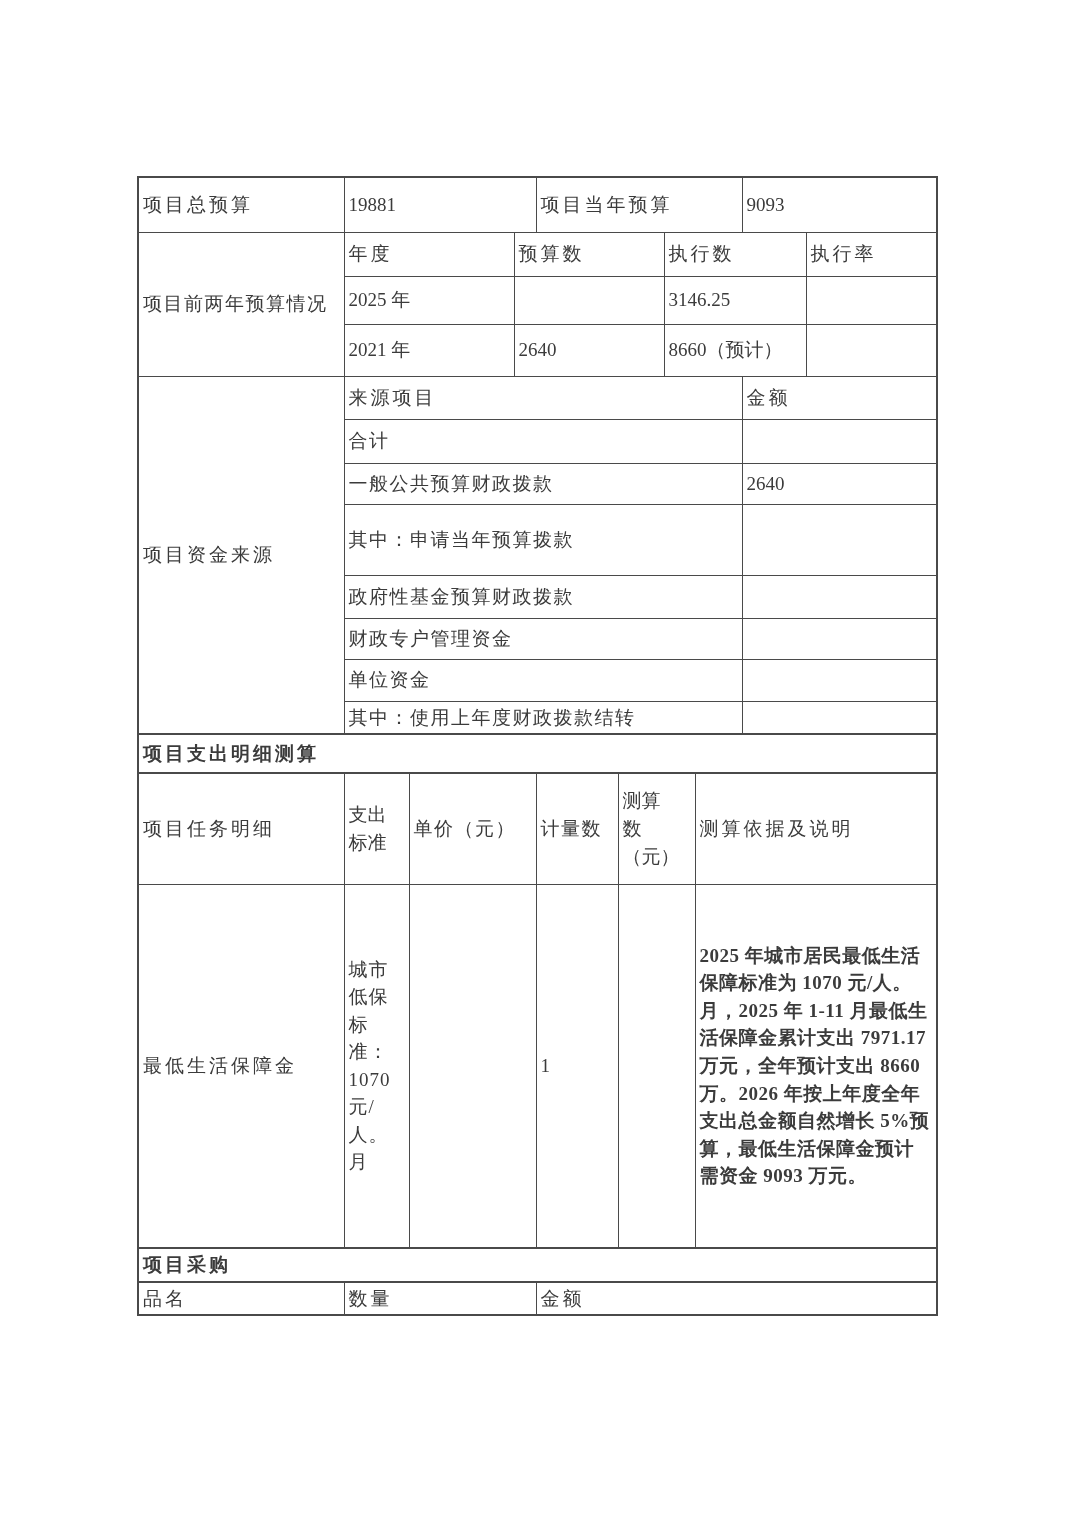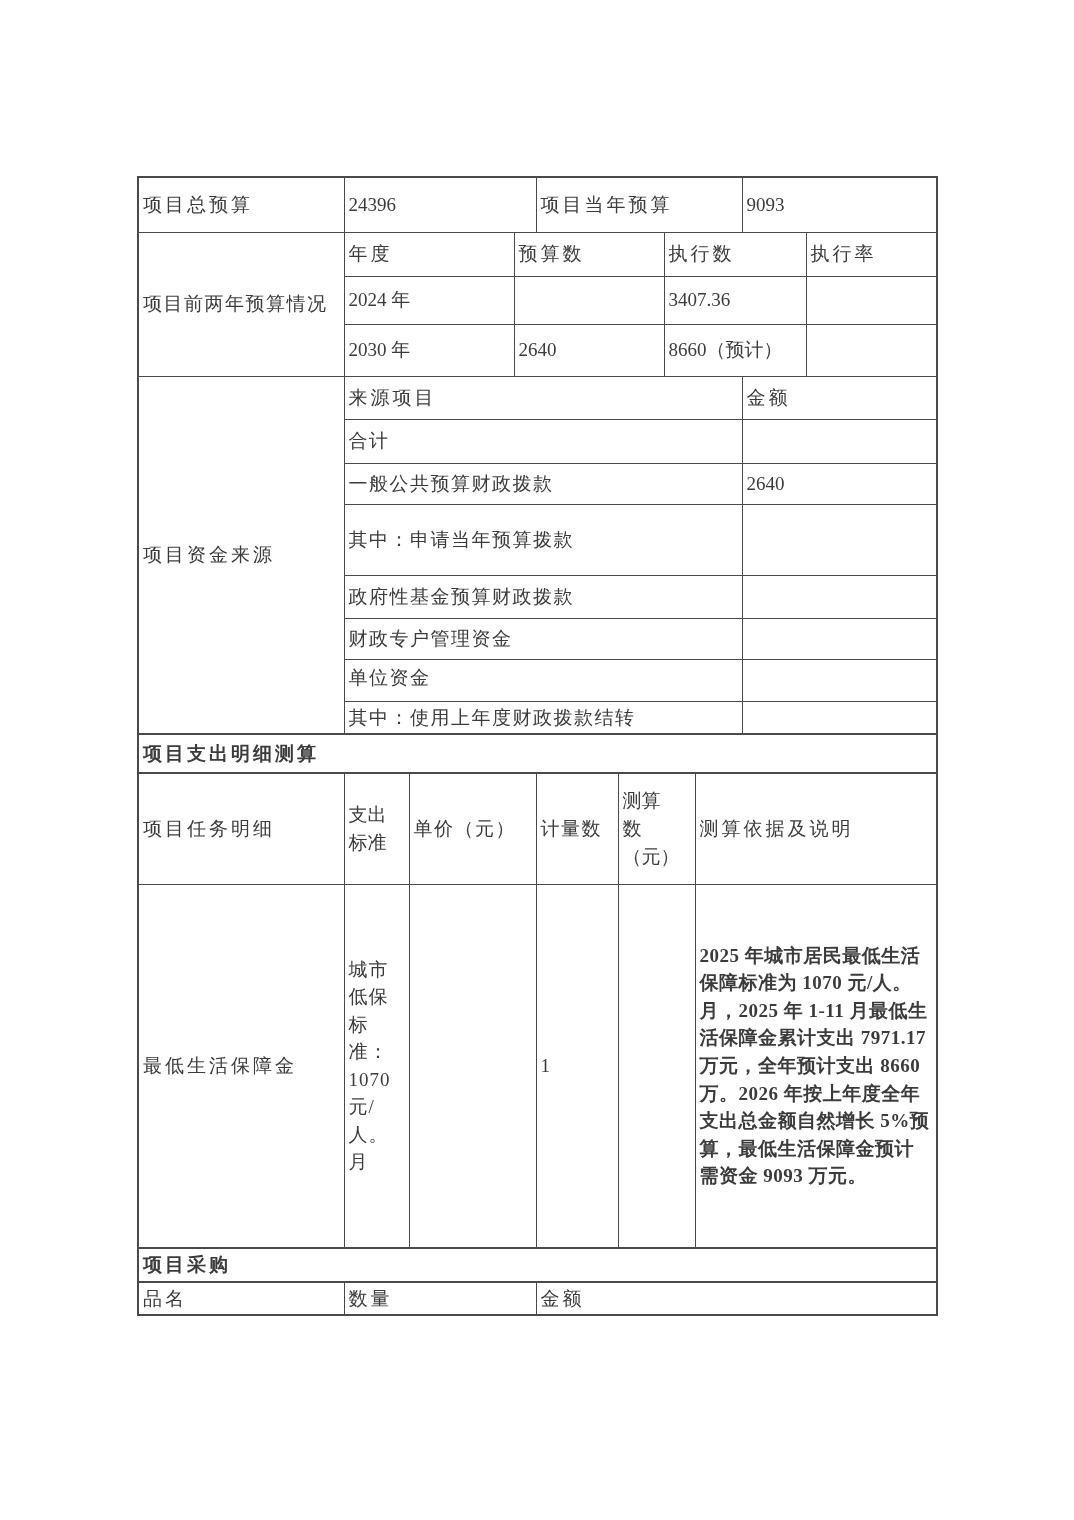--- a/index.html
+++ b/index.html
@@ -70,21 +70,21 @@
     padding-left: 8px;
   }
   
   tr.h55  { height: 55px; }
   tr.h44  { height: 44px; }
   tr.h48  { height: 48px; }
   tr.h52  { height: 52px; }
   tr.h43  { height: 43px; }
   tr.h41  { height: 41px; }
   tr.h71  { height: 71px; }
-  tr.h42  { height: 42px; font-family: Liberation Mono, monospace; }
+  tr.h42  { height: 42px; }
   tr.h40  { height: 24px; }
   tr.h39  { height: 39px; padding-left: 6px; }
   tr.h111 { height: 111px; }
   tr.h364 { height: 364px; }
   tr.h34  { height: 27px; }
 </style>
 </head>
 <body>
 
 <table class="doc-table">
@@ -97,40 +97,40 @@
       <col style="width:46px">
     <col style="width:31px">
       <col style="width:47px">
       <col style="width:64px">
     <col style="width:131px">
   </colgroup>
 
   <tbody>
       <tr class="h55">
     <td class="sp">项目总预算</td>
-    <td colspan="3">24396</td>
+    <td colspan="3">19881</td>
     <td colspan="4" class="sp">项目当年预算</td>
     <td colspan="2">9093</td>
   </tr>
 
   <tr class="h44">
     <td rowspan="3" class="sp2">项目前两年预算情况</td>
     <td colspan="2" class="sp">年度</td>
     <td colspan="3" class="sp">预算数</td>
     <td colspan="3" class="sp">执行数</td>
     <td class="sp">执行率</td>
   </tr>
   <tr class="h48">
-    <td colspan="2">2024 年</td>
+    <td colspan="2">2025 年</td>
     <td colspan="3"></td>
-    <td colspan="3">3407.36</td>
+    <td colspan="3">3146.25</td>
     <td></td>
   </tr>
   <tr class="h52">
-    <td colspan="2">2030 年</td>
+    <td colspan="2">2021 年</td>
     <td colspan="3">2640</td>
     <td colspan="3">8660（预计）</td>
     <td></td>
   </tr>
 
   <tr class="h43">
     <td rowspan="8" class="sp">项目资金来源</td>
     <td colspan="7" class="sp">来源项目</td>
     <td colspan="2" class="sp">金额</td>
   </tr>

